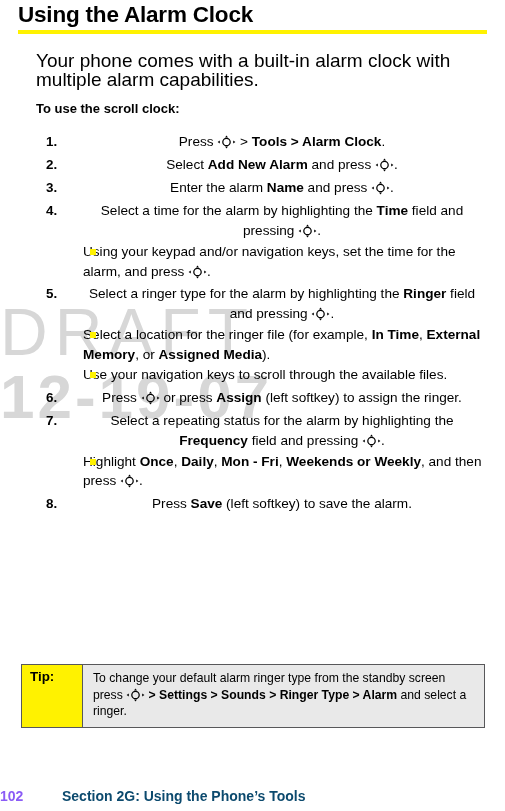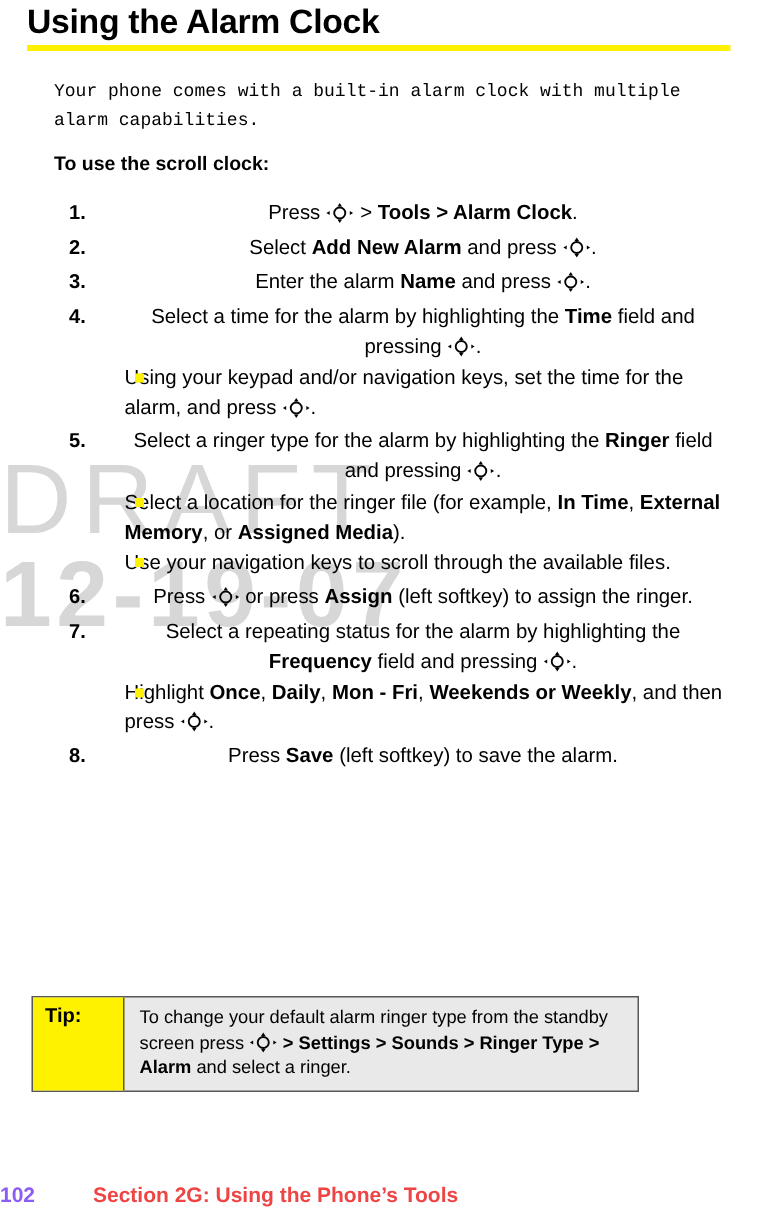--- a/index.html
+++ b/index.html
@@ -67,23 +67,22 @@
     height: 4px;
     background: #fff200;
   }
 
   
   .intro {
     position: absolute;
     left: 36px;
     top: 52px;
     width: 452px;
-    font-size: 12px;
+    font-size: 19px;
     line-height: 18.5px;
-    font-family: Liberation Mono, monospace;
   }
   .lead {
     position: absolute;
     left: 36px;
     top: 100px;
     font-size: 13px;
     font-weight: bold;
     line-height: 18px;
   }
 
@@ -144,21 +143,21 @@
     vertical-align: -3px;
     margin: 0 0px;
   }
   .navkey svg { display: block; }
 
   
   .tipbox {
     position: absolute;
     left: 21px;
     top: 664px;
-    width: 405px;
+    width: 464px;
     border: 1px solid #58585a;
     box-sizing: border-box;
     display: flex;
     background: #e9e9e9;
   }
   .tip-label {
     width: 61px;
     flex: 0 0 61px;
     background: #fff200;
     border-right: 1px solid #58585a;
@@ -190,21 +189,21 @@
     font-size: 14px;
     font-weight: bold;
     color: #8b5cf6;
   }
   .footer-section {
     position: absolute;
     left: 62px;
     top: 0;
     font-size: 14px;
     font-weight: bold;
-    color: #ef4444;
+    color: #0c4a6e;
   }
 </style>
 </head>
 <body>
 
 <div class="watermark">
   <div class="wm-line1">DRAFT</div>
   <div class="wm-line2">12-19-07</div>
 </div>
 

